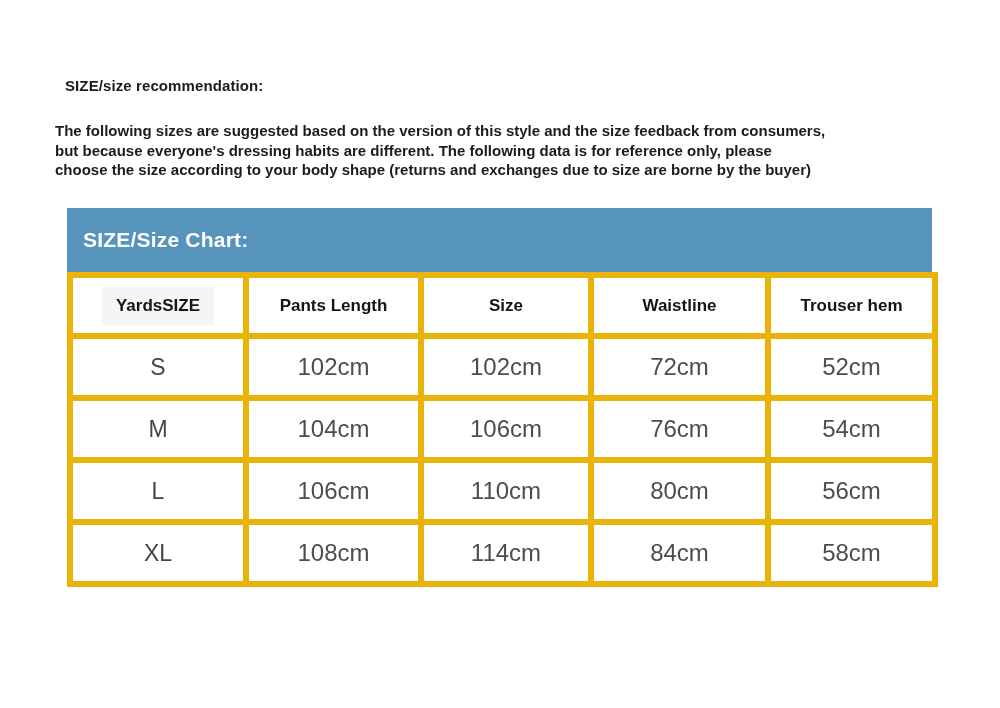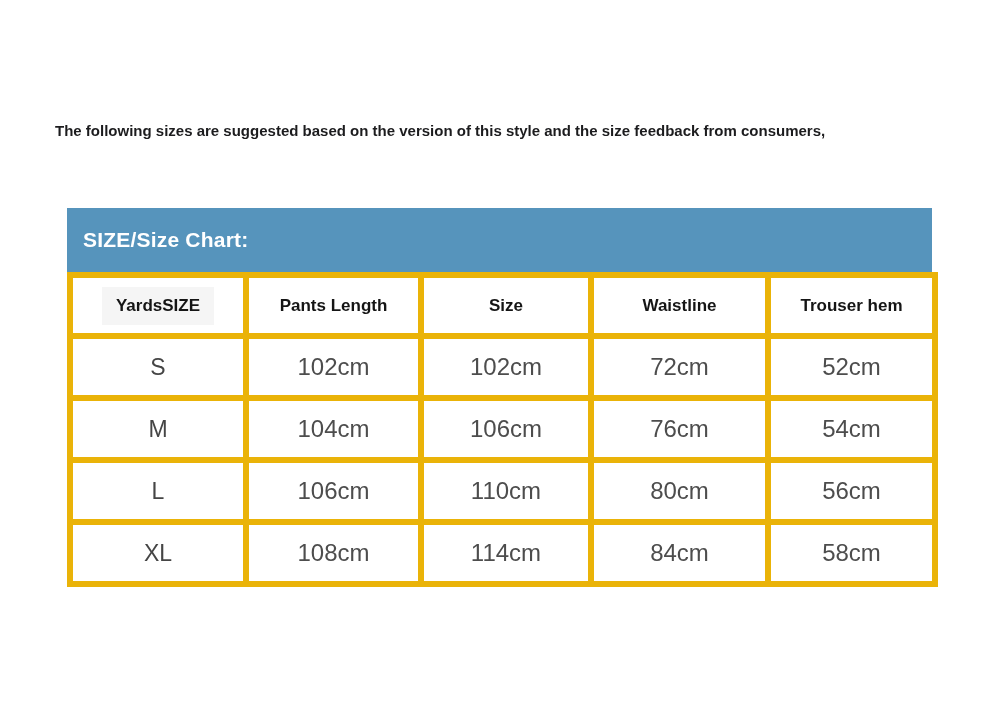--- a/index.html
+++ b/index.html
@@ -92,23 +92,26 @@
   table.size-table td.size-col {
     color: #454545;
     font-size: 23px;
   }
 </style>
 </head>
 <body>
 
 <div class="page">
 
+  <div class="heading">SIZE/size recommendation:</div>
 
   <div class="intro">
     <div class="line">The following sizes are suggested based on the version of this style and the size feedback from consumers,</div>
+    <div class="line">but because everyone's dressing habits are different. The following data is for reference only, please</div>
+    <div class="line">choose the size according to your body shape (returns and exchanges due to size are borne by the buyer)</div>
   </div>
 
   <div class="chart-wrap">
 
     <div class="chart-title-bar" style="background: rgb(86, 148, 188); align-items: center;">
       <span class="title-text">SIZE/Size Chart:</span>
     </div>
 
     <table class="size-table">
       <colgroup>

